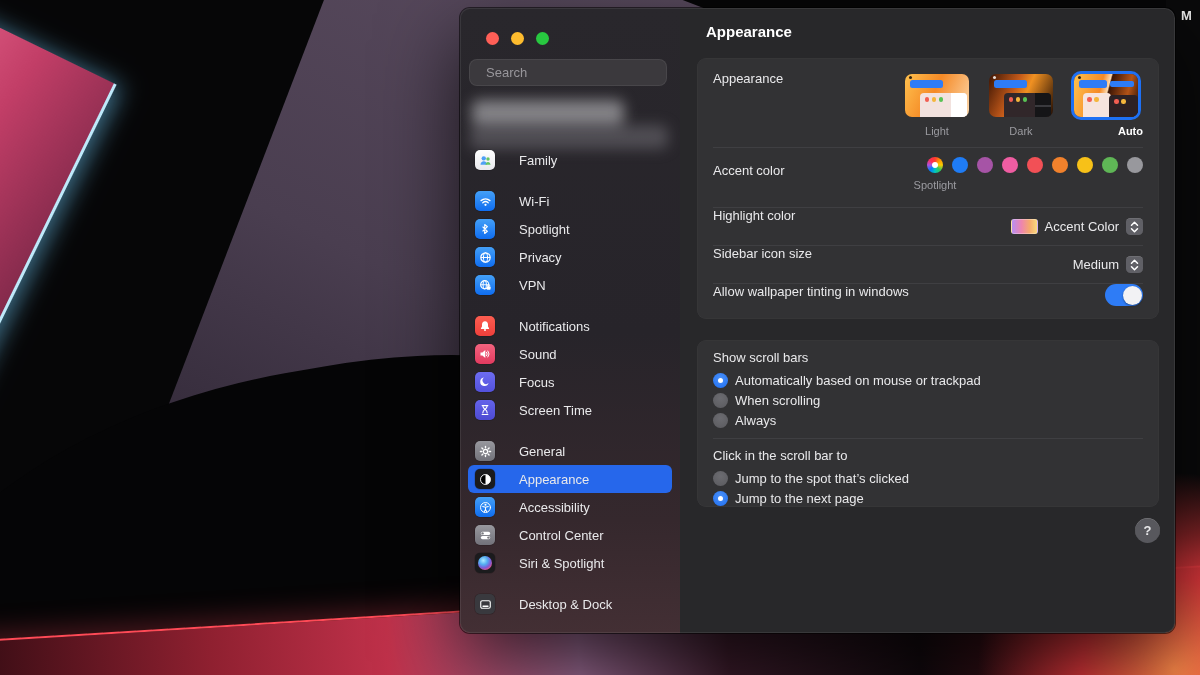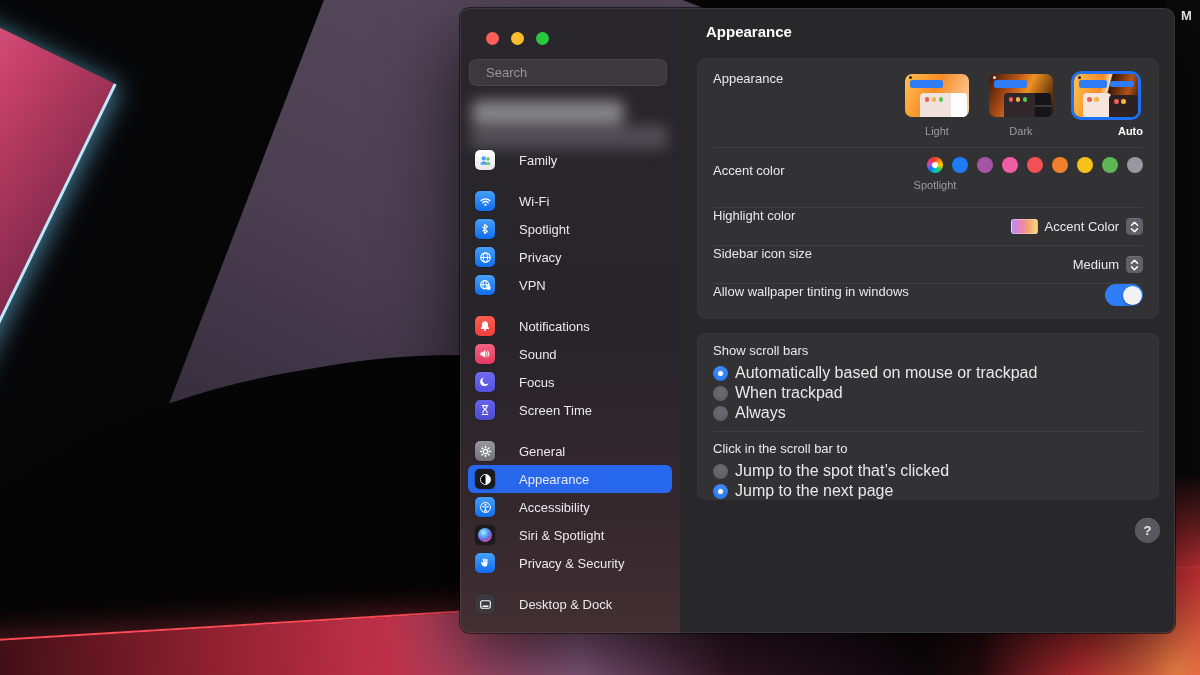--- a/index.html
+++ b/index.html
@@ -67,21 +67,21 @@
   .bg-dark{background:#39393e;}
   .orb{width:14px;height:14px;border-radius:50%;
     background:radial-gradient(circle at 38% 32%,#aeeaff 0%,#53aef2 32%,#7e5cd8 58%,#e0548a 78%,#30173a 100%);}
 
   
   .content{flex:1;position:relative;background:#28282a;}
   .c-title{position:absolute;left:26px;top:15px;font-size:15px;font-weight:700;color:#ffffff;}
   .card{position:absolute;left:17px;width:462px;background:#323234;border-radius:9px;
     box-shadow:inset 0 0 0 .5px rgba(255,255,255,.045);}
   .card1{top:50px;height:261px;display:flex;flex-direction:column;}
-  .card2{top:325px;height:167px;padding:10px 16px 0;}
+  .card2{top:332px;height:167px;padding:10px 16px 0;}
   .crow{display:flex;justify-content:space-between;padding:0 16px;}
   .hdiv{height:1px;background:#3f3f42;margin:0 16px;}
   .lbl{font-size:13px;color:#e9e9eb;}
   .r1{height:89px;align-items:flex-start;padding-top:13px;}
   .r2{height:60px;align-items:flex-start;padding-top:9px;}
   .r3{height:37px;} .r4{height:37px;} .r5{height:35px;}
 
   
   .thumbs{display:flex;gap:14px;align-items:flex-start;}
   .thumb-opt{display:flex;flex-direction:column;align-items:center;}
@@ -114,21 +114,21 @@
   .stepper{width:17px;height:17px;border-radius:4.5px;background:#606066;display:flex;
     align-items:center;justify-content:center;box-shadow:inset 0 .5px 0 rgba(255,255,255,.18);}
 
   
   .toggle{width:38px;height:22px;border-radius:11px;background:#2e7cf6;position:relative;}
   .toggle .knob{position:absolute;right:1.5px;top:1.5px;width:19px;height:19px;border-radius:50%;
     background:#f2f2f4;box-shadow:0 1px 2px rgba(0,0,0,.4);}
 
   
   .rsec-title{font-size:13px;color:#e9e9eb;margin-bottom:5px;}
-  .rrow{display:flex;align-items:center;gap:7px;height:20px;font-size:16px;color:#e9e9eb;}
+  .rrow{display:flex;align-items:center;gap:7px;height:20px;font-size:13px;color:#e9e9eb;}
   .radio{width:15px;height:15px;border-radius:50%;flex:0 0 15px;position:relative;}
   .radio.on{background:radial-gradient(circle at 50% 35%,#4a90f7,#1f6ff2);}
   .radio.on::after{content:"";position:absolute;left:5px;top:5px;width:5px;height:5px;border-radius:50%;background:#fff;}
   .radio.off{background:radial-gradient(circle at 50% 35%,#6c6c71,#5a5a5e);}
   .cdiv2{height:1px;background:#3f3f42;margin:8px 0 9px;}
 
   .help{position:absolute;left:455px;top:510px;width:25px;height:25px;border-radius:50%;
     background:#58585d;display:flex;align-items:center;justify-content:center;
     font-size:13px;font-weight:700;color:#e8e8ea;box-shadow:inset 0 .5px 0 rgba(255,255,255,.25);}
 </style>
@@ -297,32 +297,35 @@
           <span class="app-icon bg-blue">
             <svg width="13" height="13" viewBox="0 0 12 12" fill="none" stroke="#fff" stroke-linecap="round">
               <circle cx="6" cy="6" r="4.6" stroke-width="0.9"></circle>
               <circle cx="6" cy="3.5" r="0.95" fill="#fff" stroke="none"></circle>
               <path d="M3.4 5.1l2.6.6 2.6-.6M6 5.7v2.1l-1.3 2.3M6 7.8l1.3 2.3" stroke-width="0.95"></path>
             </svg>
             </span>
           <span>Accessibility</span>
         </div>
         <div class="srow">
+          <span class="app-icon bg-gray">
+            <svg width="13" height="13" viewBox="0 0 12 12">
+              <rect x="1.7" y="2.5" width="8.6" height="3.1" rx="1.55" fill="#fff"></rect>
+              <circle cx="3.3" cy="4.05" r="1.1" fill="#7b7b80"></circle>
+              <rect x="1.7" y="6.4" width="8.6" height="3.1" rx="1.55" fill="#fff"></rect>
+              <circle cx="8.7" cy="7.95" r="1.1" fill="#7b7b80"></circle>
+            </svg>
+            </span>
+          <span>Control Center</span>
+        </div>
+        <div class="srow">
           <span class="app-icon bg-black">
             <span class="orb"></span>
             </span>
           <span>Siri &amp; Spotlight</span>
-        </div>
-        <div class="srow">
-          <span class="app-icon bg-blue">
-            <svg width="12" height="12" viewBox="0 0 12 12">
-              <path fill="#fff" d="M6.1 1.5c.38 0 .66.28.66.66v3h.42V2.5c0-.38.28-.66.66-.66s.66.28.66.66v3.7c0 2-1 3.4-2.7 3.4-1.35 0-2.15-.6-2.8-1.85L2.1 6c-.18-.34-.04-.76.3-.92.3-.14.66-.04.85.24l.65 1V2.2c0-.38.28-.66.66-.66s.66.28.66.66v2.96h.32V2.16c0-.38.28-.66.66-.66z"></path>
-            </svg>
-            </span>
-          <span>Privacy &amp; Security</span>
         </div>
 
         <div class="gap"></div>
 
         <div class="srow">
           <span class="app-icon bg-dark">
             <svg width="13" height="13" viewBox="0 0 12 12">
               <rect x="1.6" y="2.5" width="8.8" height="7" rx="1.4" fill="none" stroke="#fff" stroke-width="1.05"></rect>
               <rect x="3.1" y="6.9" width="5.8" height="1.4" rx="0.6" fill="#fff"></rect>
             </svg>
@@ -449,21 +452,21 @@
       </div>
 
       <div class="card card2">
         <div class="rsec-title">Show scroll bars</div>
         <div class="rrow">
           <span class="radio on"></span>
           <span>Automatically based on mouse or trackpad</span>
         </div>
         <div class="rrow">
           <span class="radio off"></span>
-          <span>When trackpad</span>
+          <span>When scrolling</span>
         </div>
         <div class="rrow">
           <span class="radio off"></span>
           <span>Always</span>
         </div>
         <div class="cdiv2"></div>
         <div class="rsec-title">Click in the scroll bar to</div>
         <div class="rrow">
           <span class="radio off"></span>
           <span>Jump to the spot that’s clicked</span>

